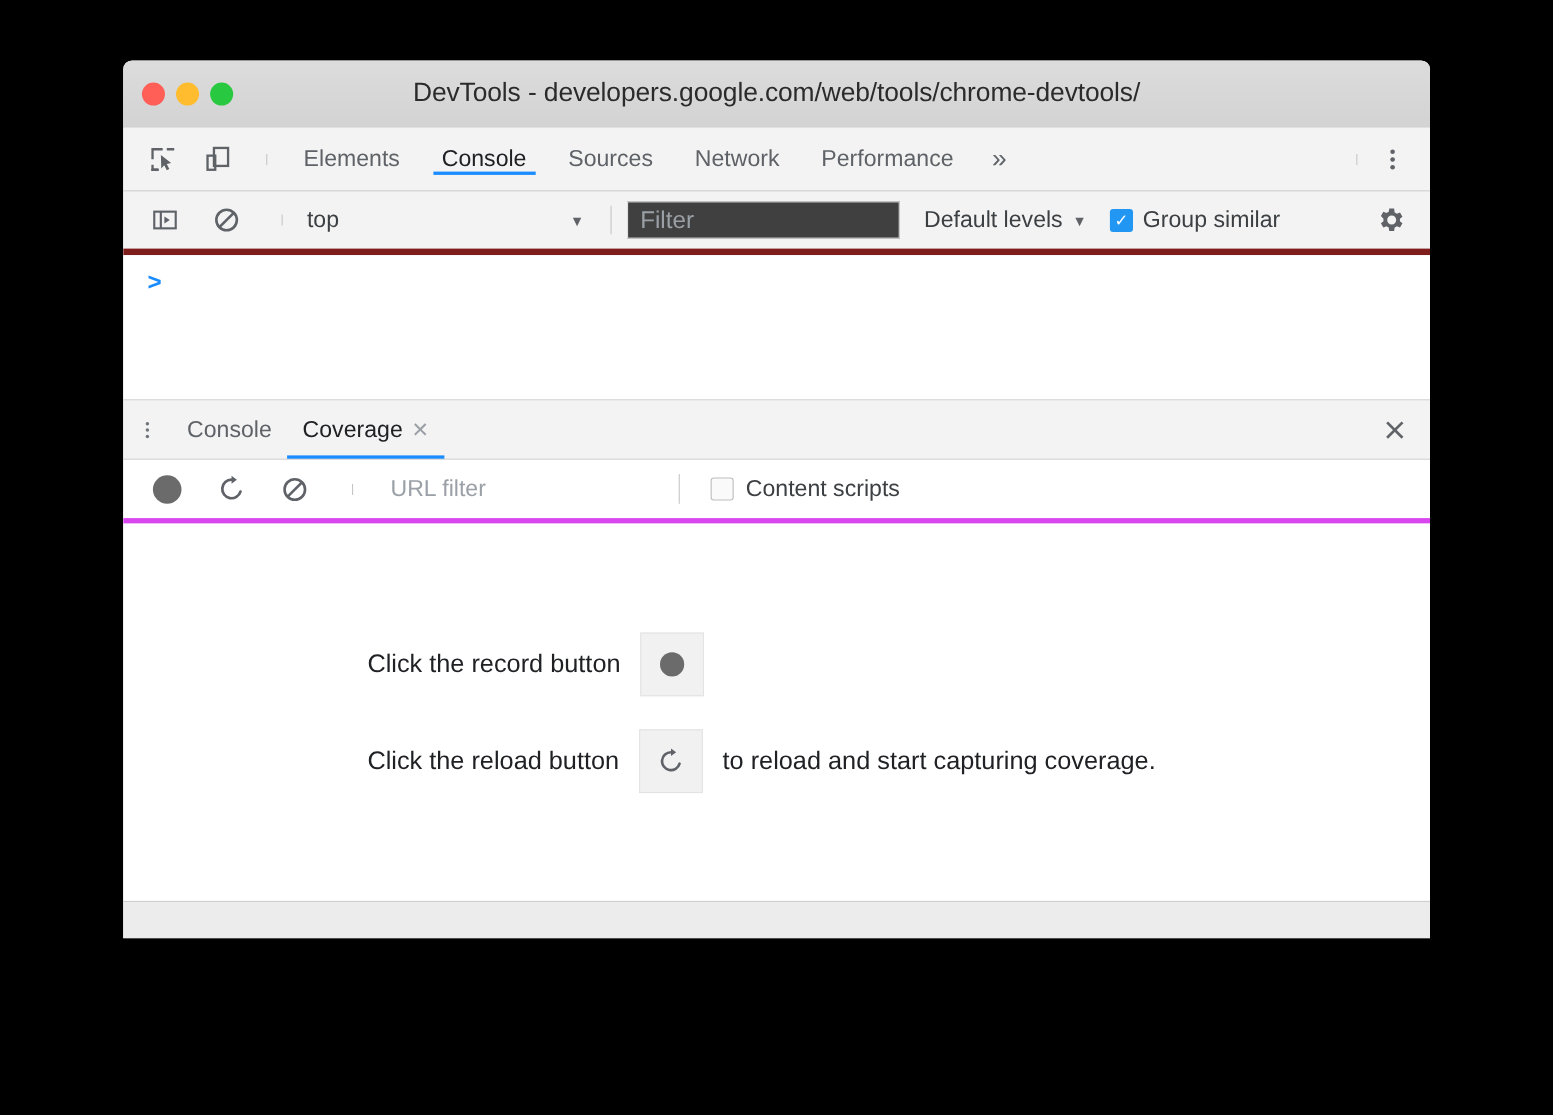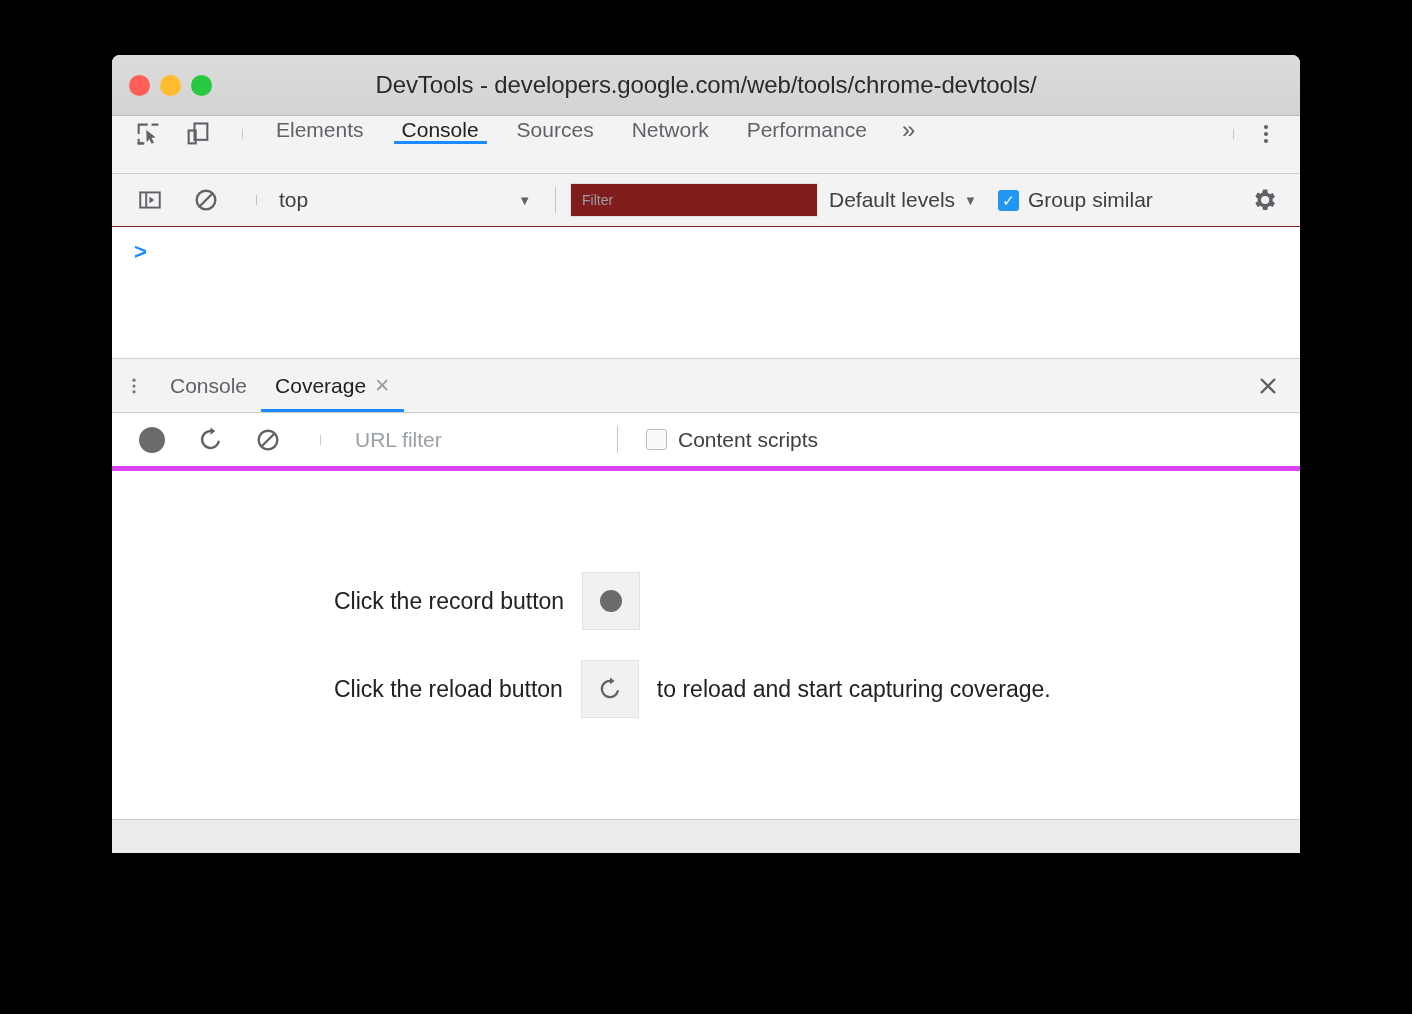--- a/index.html
+++ b/index.html
@@ -59,21 +59,21 @@
     letter-spacing: -0.1px;
     pointer-events: none;
   }
 
   
   .tabbar {
     height: 57px;
     background: #f3f3f3;
     border-bottom: 1px solid #cdcdcd;
     display: flex;
-    align-items: flex-start;
+    align-items: center;
     flex: 0 0 auto;
     position: relative;
   }
   .tb-icons {
     display: flex;
     align-items: center;
     padding-left: 18px;
     gap: 14px;
   }
   .icon-btn {
@@ -113,54 +113,54 @@
   .tb-right {
     display: flex;
     align-items: center;
     padding-right: 16px;
   }
 
   
   .console-toolbar {
     height: 52px;
     background: #f3f3f3;
-    border-bottom: 1px solid #7f1d1d;
+    border-bottom: 6px solid #7f1d1d;
     display: flex;
     align-items: center;
     flex: 0 0 auto;
   }
   .ct-icons { display: flex; align-items: center; padding-left: 20px; gap: 20px; }
   .ctx-select {
     display: flex;
     align-items: center;
     justify-content: space-between;
     width: 252px;
     padding: 0 12px 0 8px;
     font-size: 21px;
     color: #3c4043;
     cursor: pointer;
   }
   .caret { font-size: 13px; color: #5f6368; }
   .filter-input {
     width: 248px;
     height: 34px;
-    background: #7f1d1d;
+    background: #404040;
     border: 1px solid #e0e0e0;
     display: flex;
     align-items: center;
     padding-left: 11px;
-    font-size: 14px;
+    font-size: 22px;
     color: #9aa0a6;
     cursor: text;
     box-sizing: border-box;
   }
   .levels {
     font-size: 21px;
     color: #3c4043;
-    margin-left: 11px;
+    margin-left: 22px;
     display: flex;
     align-items: center;
     gap: 9px;
     cursor: pointer;
   }
   .chk-wrap {
     display: flex; align-items: center; gap: 9px;
     margin-left: 21px; cursor: pointer;
   }
   .chk {

